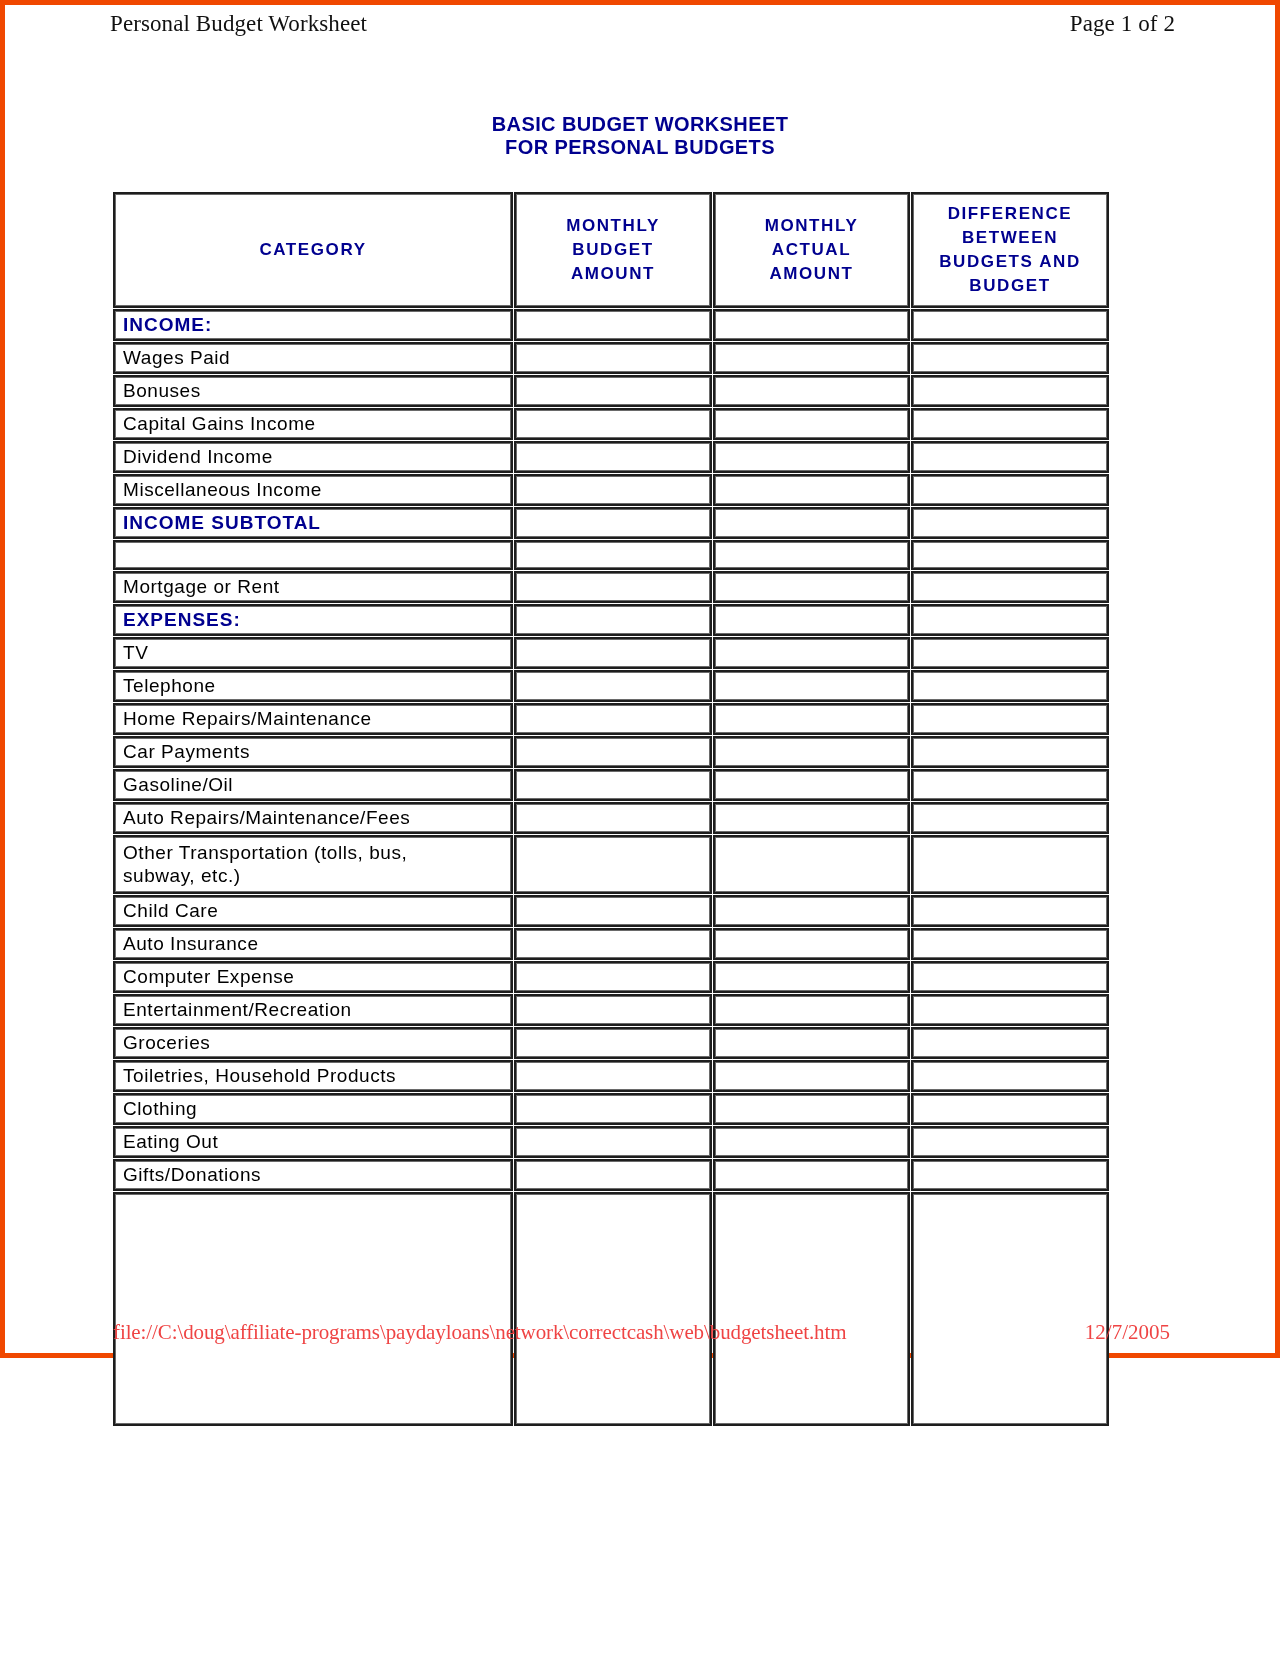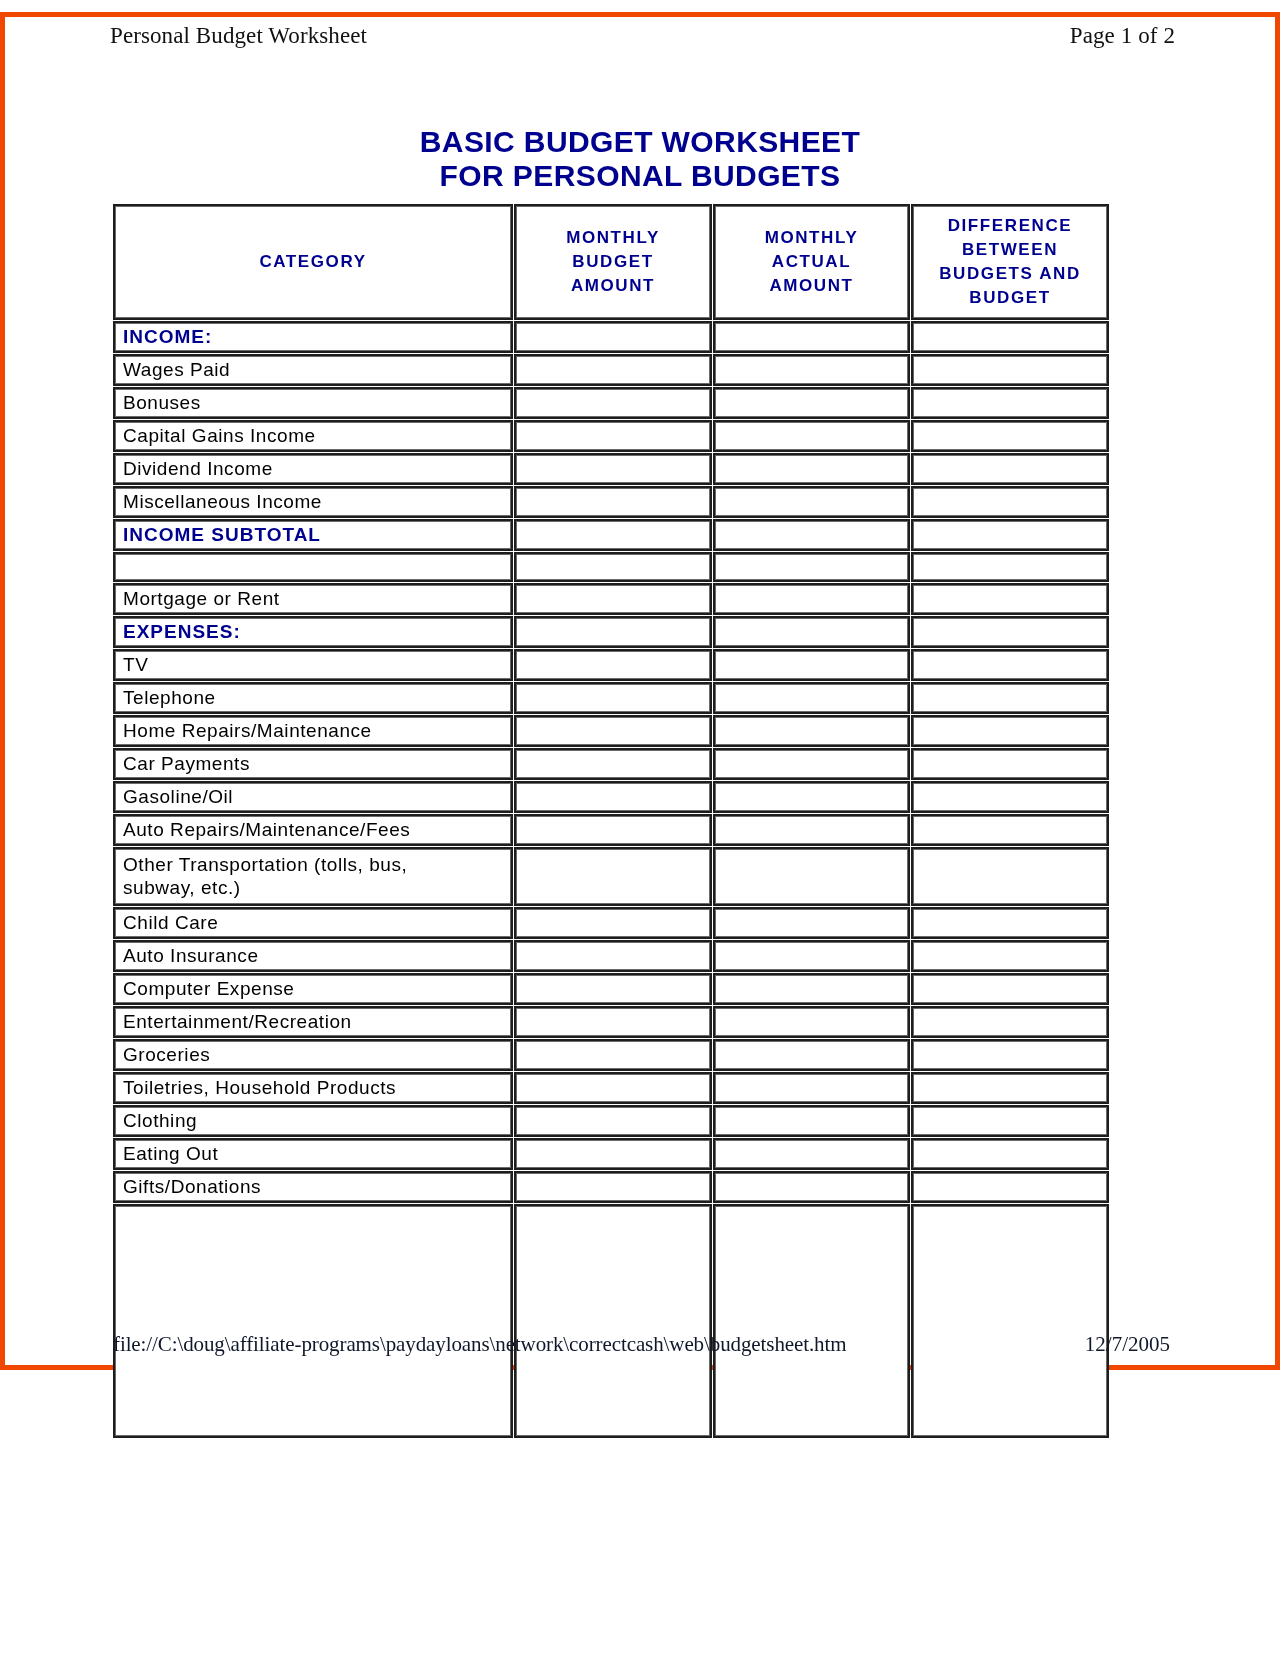--- a/index.html
+++ b/index.html
@@ -7,21 +7,21 @@
   body {
     width: 1280px;
     height: 1655px;
     background: #ffffff;
     font-family: "Liberation Sans", sans-serif;
     overflow: hidden;
   }
 
   .page-frame {
     position: absolute;
-    left: 0; top: 12px;
+    left: 0; top: 0;
     width: 1280px;
     height: 1358px;
     border: 5px solid #f04800;
     background: #ffffff;
   }
 
   .sheet {
     position: relative;
     width: 100%;
     height: 100%;
@@ -47,21 +47,21 @@
   
   .doc-title {
     position: absolute;
     top: 108px;
     left: 0;
     width: 100%;
     text-align: center;
     color: #00008f;
     font-family: "Liberation Sans", sans-serif;
     font-weight: bold;
-    font-size: 30px;
+    font-size: 20px;
     line-height: 1.13;
     letter-spacing: 0.4px;
   }
   .doc-title .tline { display: block; white-space: nowrap; }
 
   
   .worksheet {
     position: absolute;
     left: 107px;
     top: 186px;
@@ -134,21 +134,21 @@
   .page-foot {
     position: absolute;
     bottom: 8px;
     left: 108px;
     right: 105px;
     display: flex;
     justify-content: space-between;
     align-items: baseline;
     font-family: "Liberation Serif", serif;
     font-size: 21px;
-    color: #0f172a;
+    color: #ef4444;
   }
   .page-foot .pf-path { letter-spacing: -0.1px; }
   .page-foot .pf-date { letter-spacing: 0px; }
 </style>
 </head>
 <body>
 
 <div class="page-frame">
   <div class="sheet">
 

